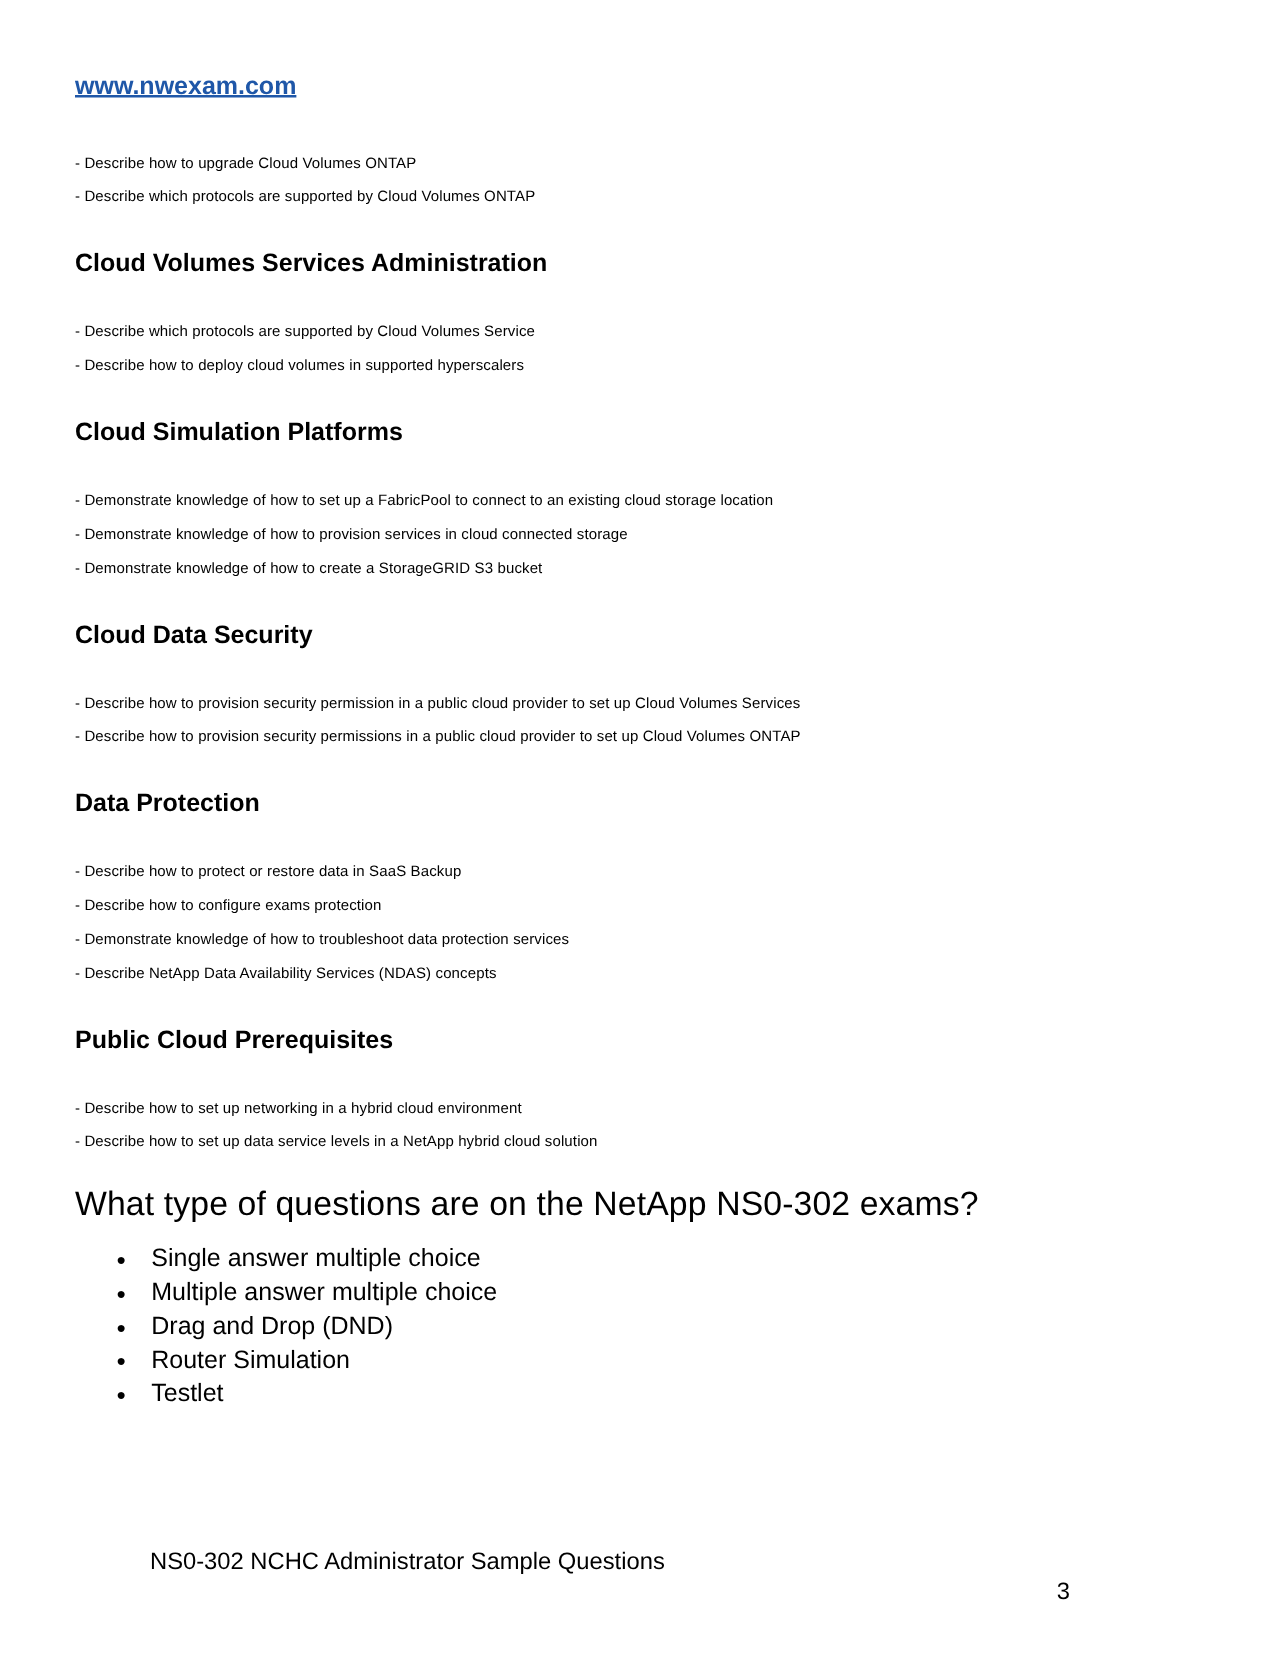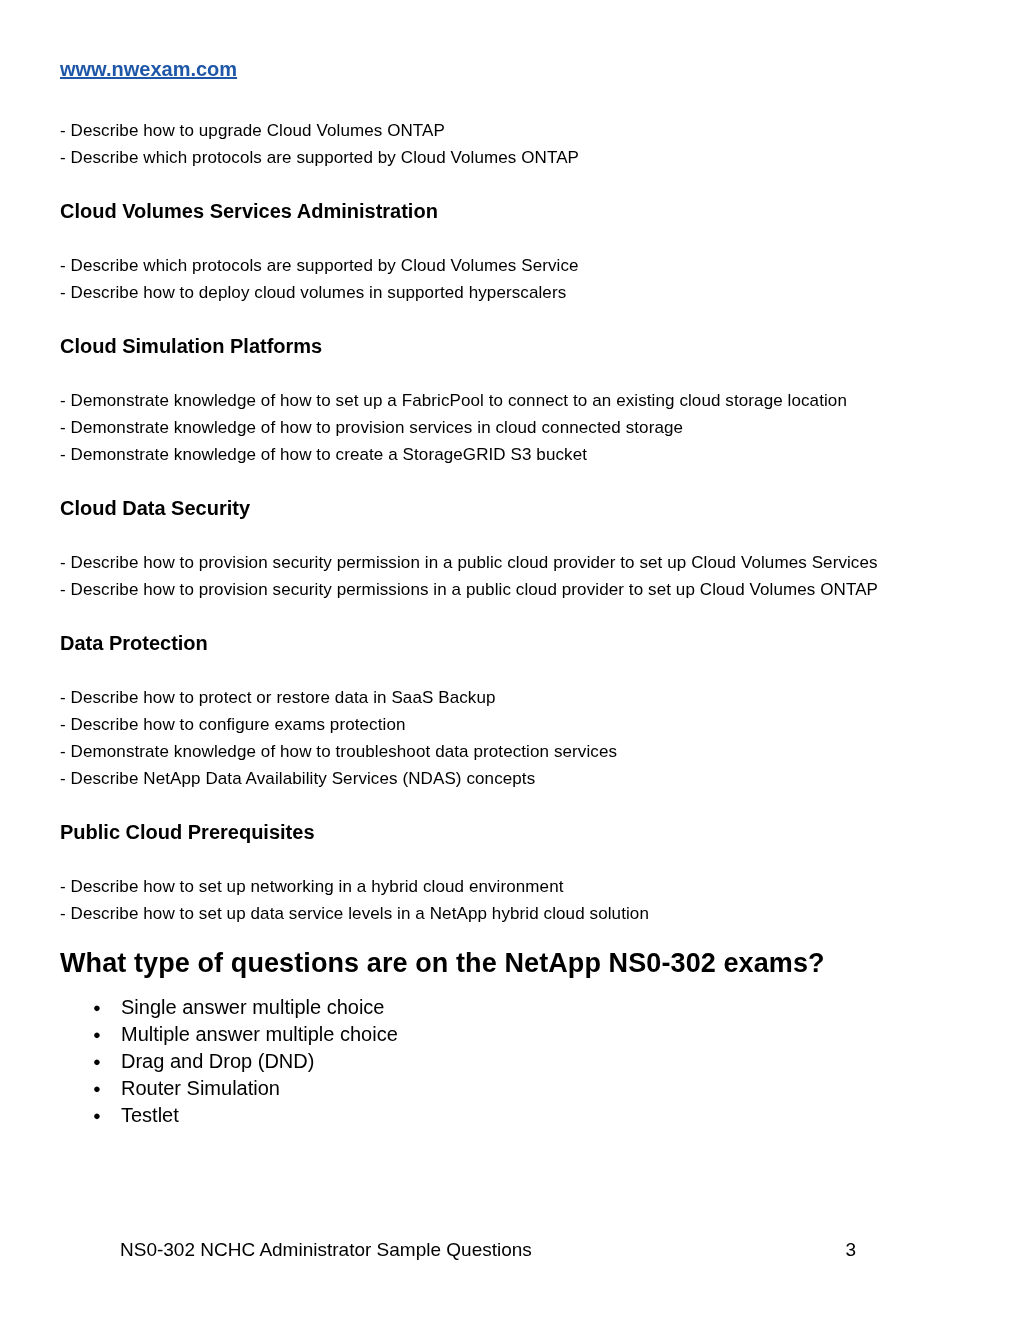--- a/index.html
+++ b/index.html
@@ -20,32 +20,32 @@
     display: inline-block;
     font-size: 20px; line-height: 23px;
     font-weight: 700;
     color: var(--link-color, #1f57a8);
     text-decoration: underline;
     cursor: pointer;
   }
   .doc-body { margin-top: 36px; }
   .para { margin: 0; }
   .line {
-    font-size: 17px;
+    font-size: 12px;
     line-height: 27px;
     letter-spacing: 0.1px;
   }
   h2.section-heading {
     font-size: 20px; line-height: 27px;
     font-weight: 700;
     margin: 27px 0;
   }
   h1.big-heading {
     font-size: 27px; line-height: 33px;
-    font-weight: 700;
+    font-weight: 400;
     margin: 20px 0 14px 0;
     letter-spacing: 0.1px;
   }
   ul.qlist {
     list-style: none;
     margin: 0; padding: 0 0 0 33px;
   }
   ul.qlist li {
     display: flex;
     font-size: 20px; line-height: 27px;
@@ -53,21 +53,21 @@
   ul.qlist .blt {
     width: 28px;
     font-size: 13px;
     line-height: 27px;
     flex: 0 0 28px;
   }
   .footer {
     position: absolute;
     left: 120px; right: 120px; top: 1238px;
     display: flex;
-    font-size: 19px; line-height: 24px;
+    font-size: 19px; line-height: 24px; flex-direction: column;
   }
   .footer .pagenum { margin-left: auto; margin-right: 48px; }
 </style>
 </head>
 <body style="--link-color: #1f57a8; background: rgb(255, 255, 255); color: rgb(0, 0, 0);">
 
 <div class="page">
 
   <a class="header-link">www.nwexam.com</a>
 

